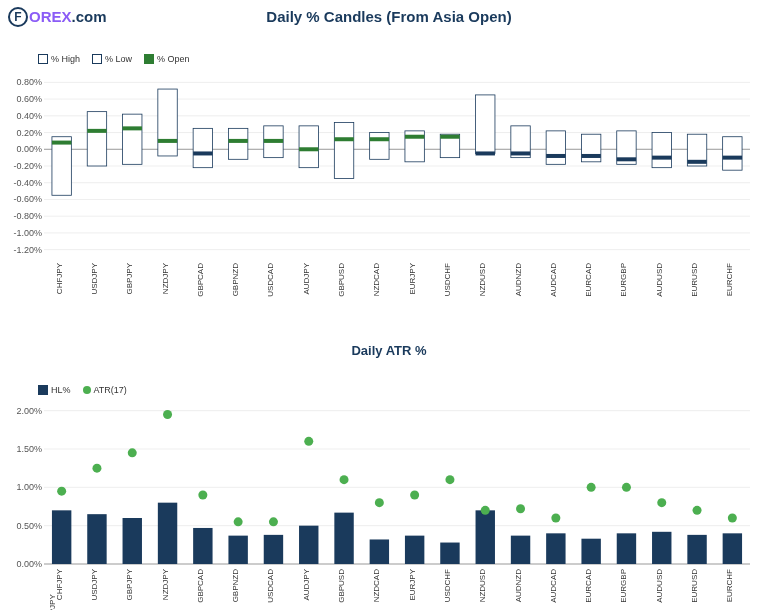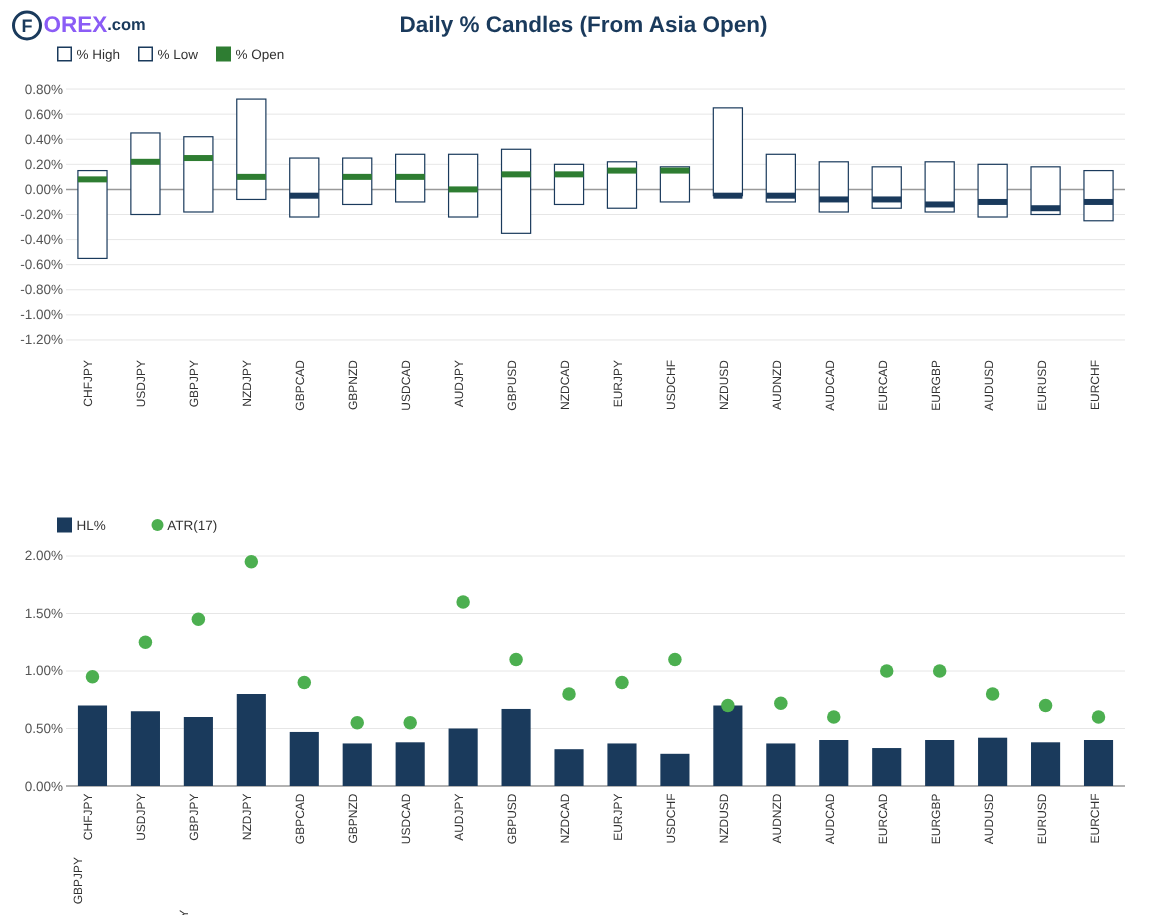--- a/index.html
+++ b/index.html
@@ -103,20 +103,21 @@
       gap: 12px;
       font-size: 9px;
       color: #333;
       margin: 2px 0 2px 30px;
       align-items: center;
     }
     .legend-item {
       display: flex;
       align-items: center;
       gap: 3px;
+      margin-top: 23px;
     }
     .legend-box {
       width: 10px;
       height: 10px;
       border: 1px solid #1a3a5c;
       background: white;
     }
     .legend-box-green {
       width: 10px;
       height: 10px;
@@ -128,37 +129,37 @@
       border-radius: 50%;
       background: #4caf50;
     }
     .legend-bar {
       width: 10px;
       height: 10px;
       background: #1a3a5c;
     }
     .atr-legend {
       display: flex;
-      gap: 30px;
+      gap: 12px;
       font-size: 9px;
       color: #333;
       margin: 2px 0 2px 30px;
       align-items: center;
     }
   </style>
 </head>
 <body>
 
 <div class="container">
 
   <div class="header">
     <div class="logo">
         <span style="display:inline-flex;align-items:center;border:2px solid #1a3a5c;border-radius:50%;width:20px;height:20px;justify-content:center;font-size:12px;font-weight:900;color:#1a3a5c;margin-right:1px;">F</span>
         <span style="font-size:15px;font-weight:900;color:#8b5cf6;">OREX</span>
-        <span style="font-size:11px;color:#1a3a5c;font-weight:bold;">.com</span>
+        <span style="font-size:15px;color:#1a3a5c;font-weight:bold;">.com</span>
       </div>
     <div class="chart-title">Daily % Candles (From Asia Open)</div>
   </div>
 
   <div class="candle-chart-area">
     <div class="legend">
       <div class="legend-item">
         <div class="legend-box"></div>
         <span>% High</span>
       </div>
@@ -271,20 +272,21 @@
         <text x="547.8499999999999" y="197" text-anchor="end" font-size="8" fill="#333" transform="rotate(-90, 547.8499999999999, 197)">AUDCAD</text>
         <text x="583.15" y="197" text-anchor="end" font-size="8" fill="#333" transform="rotate(-90, 583.15, 197)">EURCAD</text>
         <text x="618.4499999999999" y="197" text-anchor="end" font-size="8" fill="#333" transform="rotate(-90, 618.4499999999999, 197)">EURGBP</text>
         <text x="653.7499999999999" y="197" text-anchor="end" font-size="8" fill="#333" transform="rotate(-90, 653.7499999999999, 197)">AUDUSD</text>
         <text x="689.05" y="197" text-anchor="end" font-size="8" fill="#333" transform="rotate(-90, 689.05, 197)">EURUSD</text>
         <text x="724.3499999999999" y="197" text-anchor="end" font-size="8" fill="#333" transform="rotate(-90, 724.3499999999999, 197)">EURCHF</text>
       </svg>
   </div>
 
   <div class="atr-chart-area">
+    <div class="chart-title-small">Daily ATR %</div>
     <div class="atr-legend">
       <div class="legend-item">
         <div class="legend-bar"></div>
         <span>HL%</span>
       </div>
       <div class="legend-item">
         <div class="legend-dot"></div>
         <span>ATR(17)</span>
       </div>
     </div>

